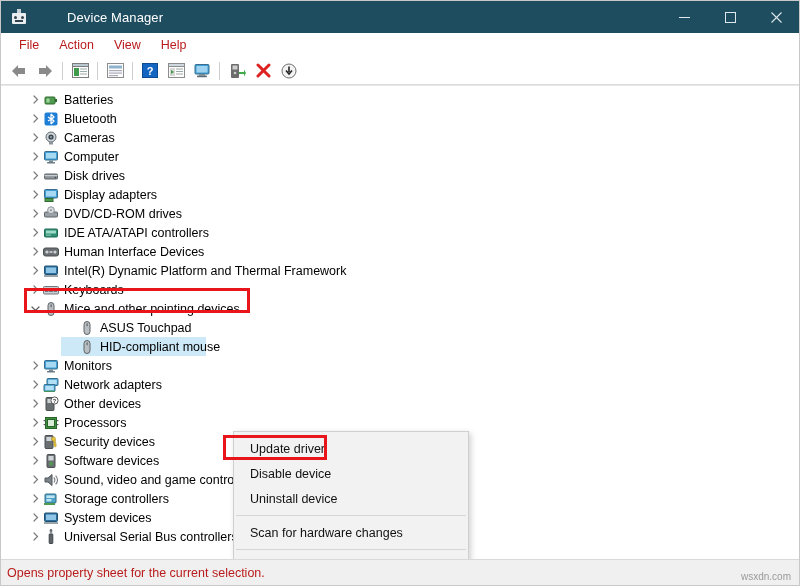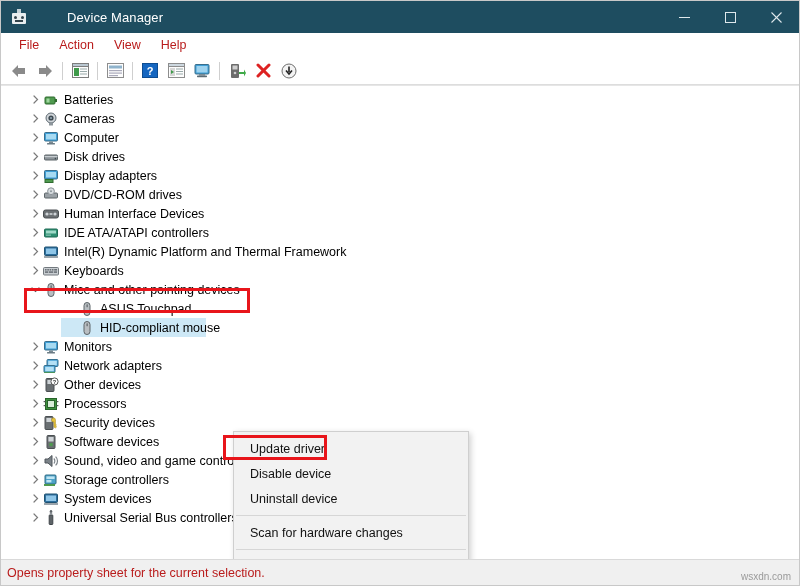--- a/index.html
+++ b/index.html
@@ -357,20 +357,32 @@
             </svg></span>
           <span class="label">Batteries</span>
         </div>
         <div class="row depth1">
           <span class="chev">
             <svg width="9" height="9" viewBox="0 0 9 9">
               <path d="M3 1 L6.5 4.5 L3 8" stroke="#7a7a7a" stroke-width="1.2" fill="none" stroke-linecap="round"></path>
             </svg>
           </span>
           <span class="icon"><svg width="16" height="16" viewBox="0 0 16 16">
+              <rect x="1.5" y="1.5" width="13" height="13" rx="2" fill="#1f7fd6"></rect>
+              <path d="M8 3 L11 6 L8 9 L8 3 M8 13 L11 10 L8 7 L8 13 M5 6 L11 10 M5 10 L11 6" stroke="#ffffff" stroke-width="1.2" fill="none"></path>
+            </svg></span>
+          <span class="label">Bluetooth</span>
+        </div>
+        <div class="row depth1">
+          <span class="chev">
+            <svg width="9" height="9" viewBox="0 0 9 9">
+              <path d="M3 1 L6.5 4.5 L3 8" stroke="#7a7a7a" stroke-width="1.2" fill="none" stroke-linecap="round"></path>
+            </svg>
+          </span>
+          <span class="icon"><svg width="16" height="16" viewBox="0 0 16 16">
               <circle cx="8" cy="7" r="5" fill="#cfd4d8" stroke="#5e6a72"></circle>
               <circle cx="8" cy="7" r="2.6" fill="#3c4850"></circle>
               <circle cx="8" cy="7" r="1.1" fill="#8fa3b0"></circle>
               <rect x="6" y="12" width="4" height="2.5" fill="#8d969c"></rect>
             </svg></span>
           <span class="label">Cameras</span>
         </div>
         <div class="row depth1">
           <span class="chev">
             <svg width="9" height="9" viewBox="0 0 9 9">
@@ -424,39 +436,39 @@
             </svg></span>
           <span class="label">DVD/CD-ROM drives</span>
         </div>
         <div class="row depth1">
           <span class="chev">
             <svg width="9" height="9" viewBox="0 0 9 9">
               <path d="M3 1 L6.5 4.5 L3 8" stroke="#7a7a7a" stroke-width="1.2" fill="none" stroke-linecap="round"></path>
             </svg>
           </span>
           <span class="icon"><svg width="16" height="16" viewBox="0 0 16 16">
+              <rect x="1.5" y="4" width="13" height="8" rx="1" fill="#2f8f73" stroke="#1f6b55"></rect>
+              <rect x="3" y="5.5" width="10" height="3" fill="#9fd9c8"></rect>
+              <rect x="3" y="9.5" width="5" height="1.3" fill="#7fc0ad"></rect>
+            </svg></span>
+          <span class="label">IDE ATA/ATAPI controllers</span>
+        </div>
+        <div class="row depth1">
+          <span class="chev">
+            <svg width="9" height="9" viewBox="0 0 9 9">
+              <path d="M3 1 L6.5 4.5 L3 8" stroke="#7a7a7a" stroke-width="1.2" fill="none" stroke-linecap="round"></path>
+            </svg>
+          </span>
+          <span class="icon"><svg width="16" height="16" viewBox="0 0 16 16">
               <rect x="0.5" y="4" width="15" height="8" rx="2" fill="#6a6f72" stroke="#4a4f52"></rect>
               <circle cx="4" cy="8" r="1.6" fill="#cfd4d8"></circle>
               <circle cx="12" cy="8" r="1.6" fill="#cfd4d8"></circle>
               <rect x="6.5" y="7.2" width="3" height="1.6" fill="#cfd4d8"></rect>
             </svg></span>
           <span class="label">Human Interface Devices</span>
-        </div>
-        <div class="row depth1">
-          <span class="chev">
-            <svg width="9" height="9" viewBox="0 0 9 9">
-              <path d="M3 1 L6.5 4.5 L3 8" stroke="#7a7a7a" stroke-width="1.2" fill="none" stroke-linecap="round"></path>
-            </svg>
-          </span>
-          <span class="icon"><svg width="16" height="16" viewBox="0 0 16 16">
-              <rect x="1.5" y="4" width="13" height="8" rx="1" fill="#2f8f73" stroke="#1f6b55"></rect>
-              <rect x="3" y="5.5" width="10" height="3" fill="#9fd9c8"></rect>
-              <rect x="3" y="9.5" width="5" height="1.3" fill="#7fc0ad"></rect>
-            </svg></span>
-          <span class="label">IDE ATA/ATAPI controllers</span>
         </div>
         <div class="row depth1">
           <span class="chev">
             <svg width="9" height="9" viewBox="0 0 9 9">
               <path d="M3 1 L6.5 4.5 L3 8" stroke="#7a7a7a" stroke-width="1.2" fill="none" stroke-linecap="round"></path>
             </svg>
           </span>
           <span class="icon"><svg width="16" height="16" viewBox="0 0 16 16">
               <rect x="1.5" y="3" width="13" height="8.5" rx="1" fill="#2e6f9e" stroke="#1f5272"></rect>
               <rect x="3" y="4.5" width="10" height="5.5" fill="#8fc6e8"></rect>

